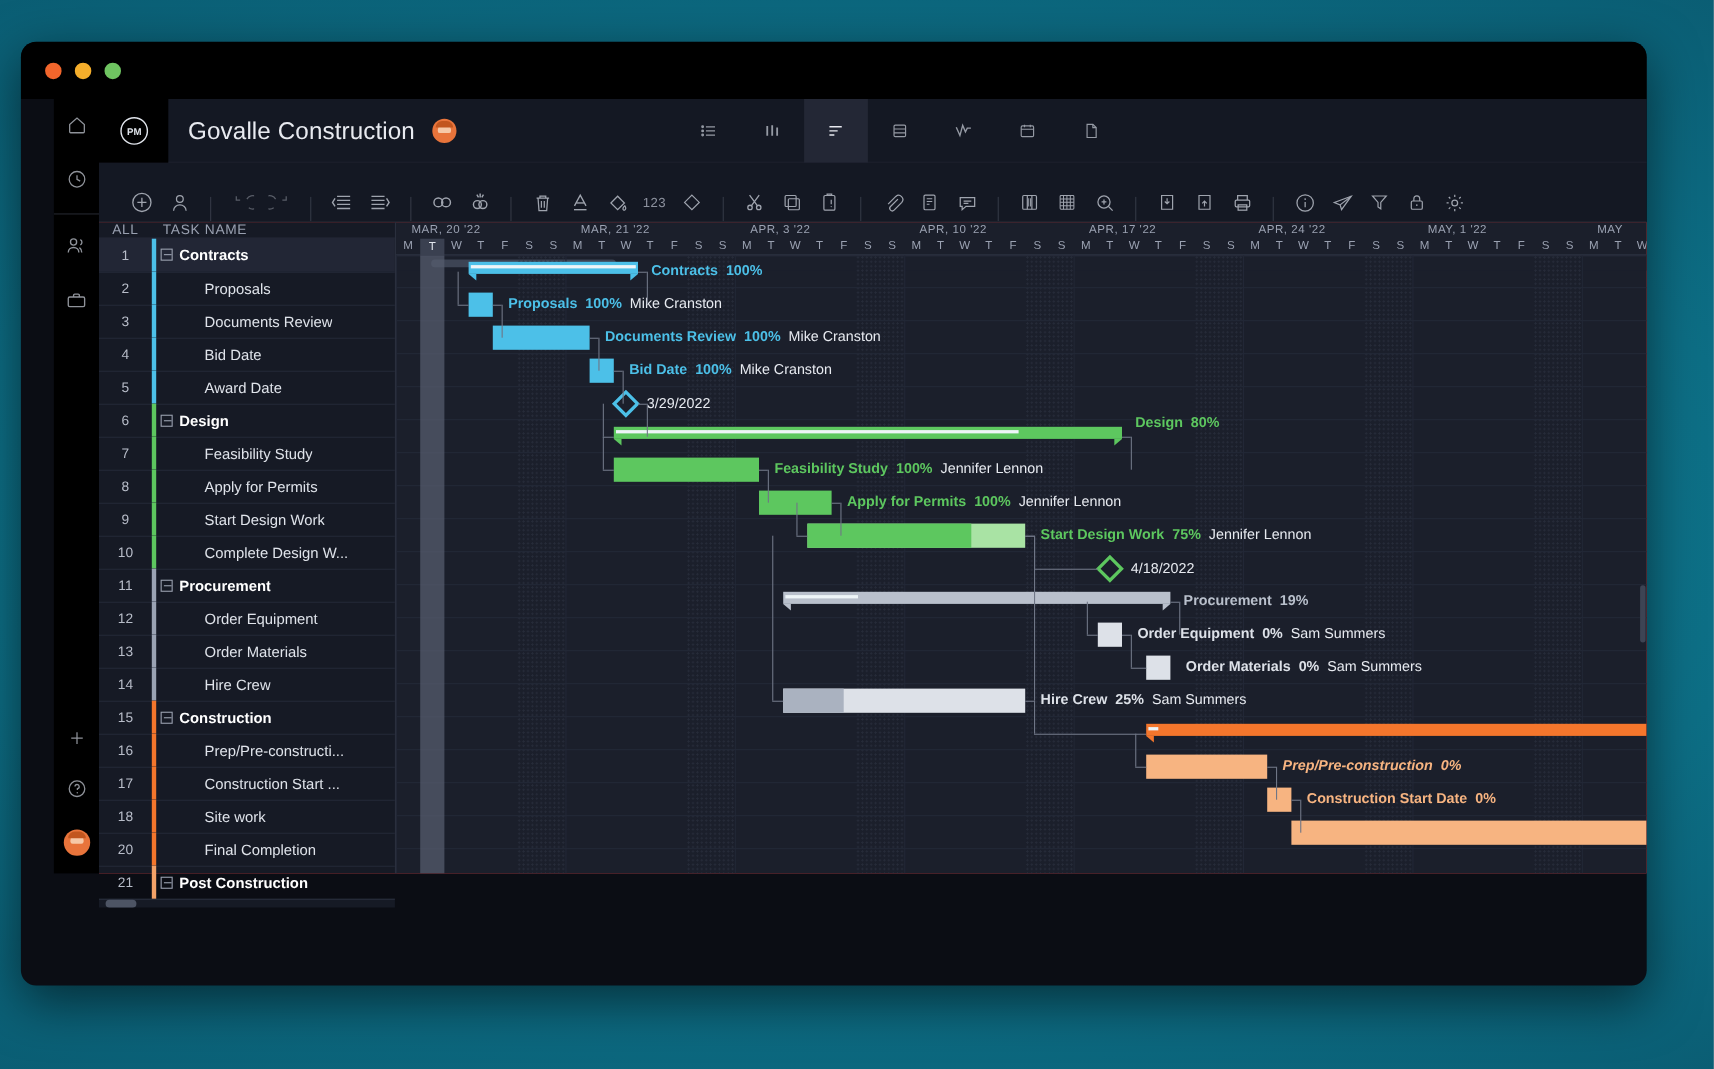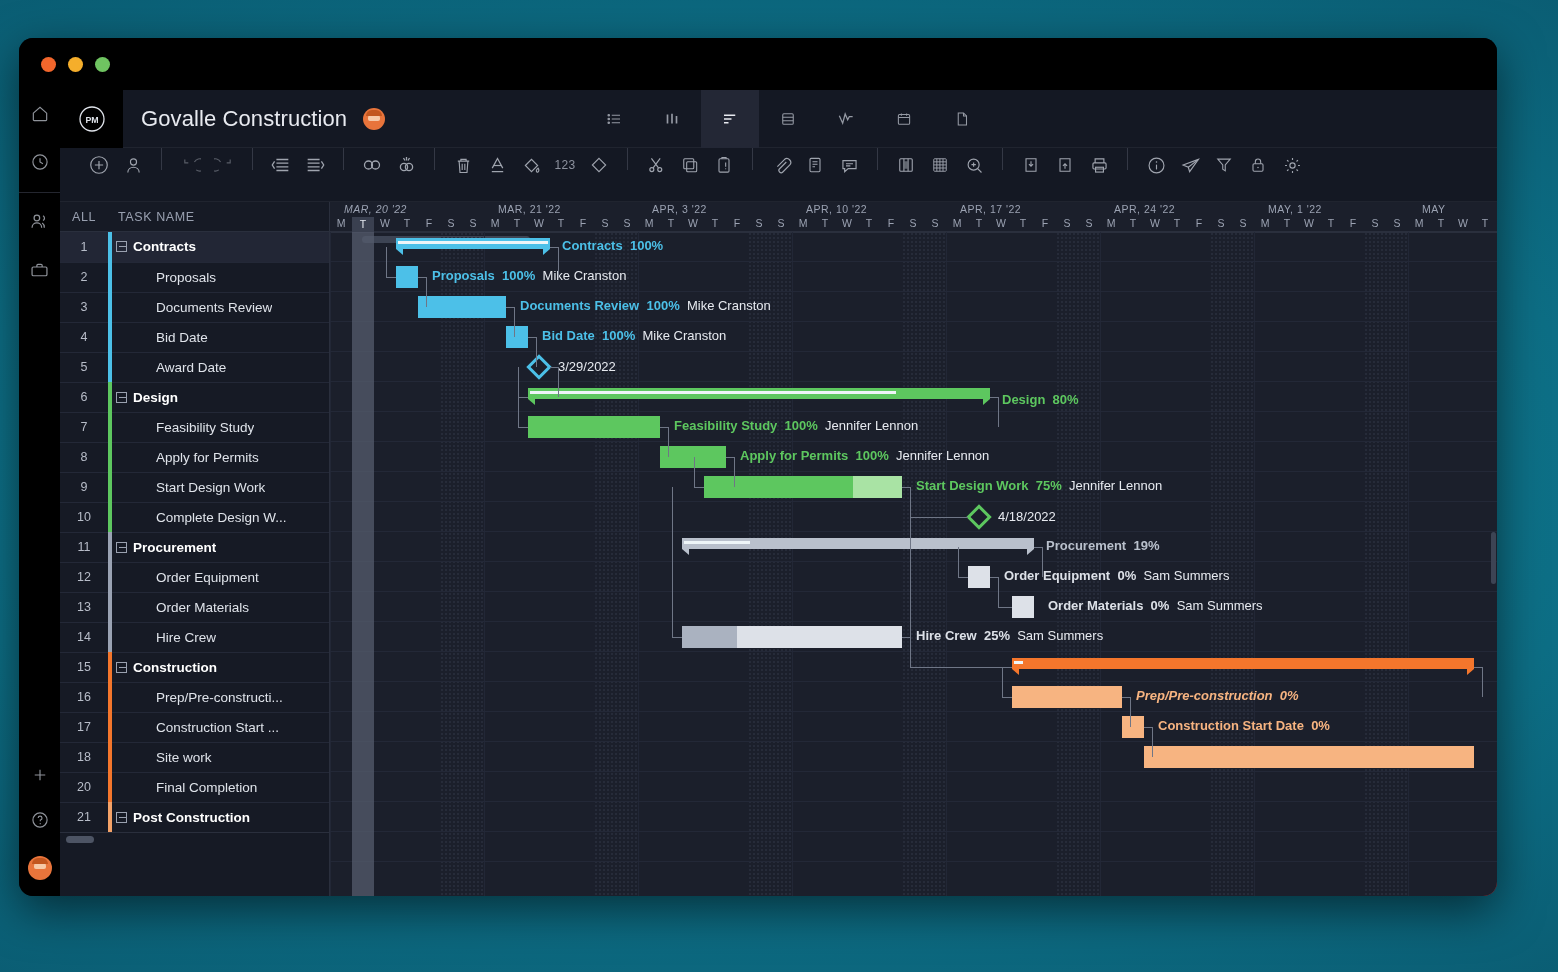--- a/index.html
+++ b/index.html
@@ -14,21 +14,21 @@
   #window{
     position:absolute; left:19px; top:38px; width:1478px; height:858px;
     background:#0b0d14; border-radius:14px; overflow:hidden;
     box-shadow:0 14px 46px rgba(0,0,0,.55);
   }
   #titlebar{ height:52px; background:#000; display:flex; align-items:center; padding-left:22px; gap:12px;}
   .dot{width:15px;height:15px;border-radius:50%;}
   .dot.r{background:#f2662c}.dot.y{background:#f5ae2b}.dot.g{background:#6fc461}
 
   
-  #body{ display:flex; height:806px; }
+  #body{ display:flex; height:704px;margin-left:30px; }
   #rail{ width:41px; background:#000; display:flex; flex-direction:column; align-items:center; flex:0 0 41px;}
   #rail .rtop{padding-top:14px;display:flex;flex-direction:column;align-items:center;gap:24px;width:100%;}
   #rail .sep{width:100%;height:1px;background:#24262f;margin:16px 0 0;}
   #rail .rmid{padding-top:18px;display:flex;flex-direction:column;align-items:center;gap:24px;}
   #rail .rbot{margin-top:auto;display:flex;flex-direction:column;align-items:center;gap:22px;padding-bottom:16px;}
   .rail-ico{opacity:.72;cursor:pointer;}
   .avatar{width:24px;height:24px;border-radius:50%;background:#e8743b;position:relative;overflow:hidden;}
   .avatar::before{content:"";position:absolute;left:6px;top:4px;width:12px;height:9px;border-radius:6px 6px 2px 2px;background:#f6c9a8;}
   .avatar::after{content:"";position:absolute;left:4px;top:2px;width:16px;height:6px;border-radius:8px 8px 0 0;background:#c2561f;}
 
@@ -39,21 +39,21 @@
   #logo{width:63px;height:58px;background:#000;display:flex;align-items:center;justify-content:center;flex:0 0 63px;}
   #ptitle{font-size:22px;color:#e8eaf0;margin-left:18px;letter-spacing:.1px;white-space:nowrap;}
   #phead-av{width:22px;height:22px;border-radius:50%;background:#e8743b;margin-left:16px;position:relative;overflow:hidden;flex:0 0 22px;}
   #phead-av::before{content:"";position:absolute;left:5px;top:4px;width:12px;height:9px;border-radius:6px 6px 2px 2px;background:#f6c9a8;}
   #phead-av::after{content:"";position:absolute;left:3px;top:2px;width:16px;height:6px;border-radius:8px 8px 0 0;background:#c2561f;}
   #views{display:flex;margin-left:200px;height:58px;}
   .view-tab{width:58px;height:58px;display:flex;align-items:center;justify-content:center;cursor:pointer;opacity:.72;}
   .view-tab.active{background:#232735;opacity:1;}
 
   
-  #toolbar{height:54px;background:#141823;display:flex;align-items:flex-start;padding-left:22px;gap:0;border-bottom:1px solid #20242f;}
+  #toolbar{height:54px;background:#141823;display:flex;align-items:flex-end;padding-left:22px;gap:0;border-bottom:1px solid #20242f;}
   .tb{width:34px;height:34px;display:flex;align-items:center;justify-content:center;cursor:pointer;opacity:.78;}
   .tb.dim{opacity:.38;}
   .tbsep{width:1px;height:22px;background:#343845;margin:0 11px;}
   .num123{font-size:12px;color:#aeb3c0;letter-spacing:.4px;}
 
   
   #main{flex:1;display:flex;min-height:0;background:#ef4444;}
   #grid{width:270px;flex:0 0 270px;background:#161a25;border-right:1px solid #2a2f3d;display:flex;flex-direction:column;}
   #gridhead{height:30px;display:flex;align-items:center;border-bottom:1px solid #2a2f3d;color:#99a0b0;font-size:12.5px;letter-spacing:.6px;}
   #gridhead .c1{width:48px;text-align:center;flex:0 0 48px;}
@@ -570,21 +570,21 @@
               </div>
             </div>
           <div id="hscroll-grid">
             <div class="thumb"></div>
           </div>
         </div>
 
         <div id="chart">
           <div id="chart-head">
             <div id="weeks">
-                <div class="wk" style="left: 14px; font-style: italic;">MAR, 20 '22</div>
+                <div class="wk" style="left: 14px;">MAR, 20 '22</div>
                 <div class="wk" style="left: 168px;">MAR, 21 '22</div>
                 <div class="wk" style="left: 322px;">APR, 3 '22</div>
                 <div class="wk" style="left: 476px;">APR, 10 '22</div>
                 <div class="wk" style="left: 630px;">APR, 17 '22</div>
                 <div class="wk" style="left: 784px;">APR, 24 '22</div>
                 <div class="wk" style="left: 938px;">MAY, 1 '22</div>
                 <div class="wk" style="left: 1092px; text-align: center;">MAY</div>
               </div>
             <div id="days">
                 <div class="dy" style="left: 0px;">M</div>
@@ -698,21 +698,21 @@
                 <div class="lbl" style="left: 190px; top: 66px; color: rgb(76, 192, 232);"><b>Documents Review</b>&nbsp; <span class="pct">100%</span>&nbsp; <span class="who">Mike Cranston</span></div>
                 <div class="bar" style="left: 176px; top: 94px; width: 22px; background: rgb(76, 192, 232);"></div>
                 <div class="lbl" style="left: 212px; top: 96px; color: rgb(76, 192, 232);"><b>Bid Date</b>&nbsp; <span class="pct">100%</span>&nbsp; <span class="who">Mike Cranston</span></div>
                 <div class="milestone" style="left: 200px; top: 126px; border: 3px solid rgb(76, 192, 232);"></div>
                 <div class="lbl" style="left: 228px; top: 127px; color: rgb(231, 234, 240);">3/29/2022</div>
                 <div class="sumbar" style="left: 198px; top: 156px; width: 462px; background: rgb(93, 199, 95);">
                   <div class="prog" style="width: 366.4px;"></div>
                   <div class="cap-l" style="left: 0px; border-width: 6px 0px 0px 7px; border-color: rgb(93, 199, 95) transparent transparent;"></div>
                   <div class="cap-r" style="right: 0px; border-width: 6px 7px 0px 0px; border-color: rgb(93, 199, 95) transparent transparent;"></div>
                 </div>
-                <div class="lbl" style="left: 672px; top: 160px; color: rgb(93, 199, 95);"><b>Design</b>&nbsp; <span class="pct">80%</span></div>
+                <div class="lbl" style="left: 672px; top: 144px; color: rgb(93, 199, 95);"><b>Design</b>&nbsp; <span class="pct">80%</span></div>
                 <div class="bar" style="left: 198px; top: 184px; width: 132px; background: rgb(93, 199, 95);"></div>
                 <div class="lbl" style="left: 344px; top: 186px; color: rgb(93, 199, 95);"><b>Feasibility Study</b>&nbsp; <span class="pct">100%</span>&nbsp; <span class="who">Jennifer Lennon</span></div>
                 <div class="bar" style="left: 330px; top: 214px; width: 66px; background: rgb(93, 199, 95);"></div>
                 <div class="lbl" style="left: 410px; top: 216px; color: rgb(93, 199, 95);"><b>Apply for Permits</b>&nbsp; <span class="pct">100%</span>&nbsp; <span class="who">Jennifer Lennon</span></div>
                 <div class="bar" style="left: 374px; top: 244px; width: 198px; background: rgb(169, 227, 164);">
                   <div style="position: absolute; left: 0px; top: 0px; height: 100%; width: 75%; background: rgb(93, 199, 95);"></div>
                 </div>
                 <div class="lbl" style="left: 586px; top: 246px; color: rgb(93, 199, 95);"><b>Start Design Work</b>&nbsp; <span class="pct">75%</span>&nbsp; <span class="who">Jennifer Lennon</span></div>
                 <div class="milestone" style="left: 640px; top: 276px; border: 3px solid rgb(93, 199, 95);"></div>
                 <div class="lbl" style="left: 668px; top: 277px; color: rgb(231, 234, 240);">4/18/2022</div>

